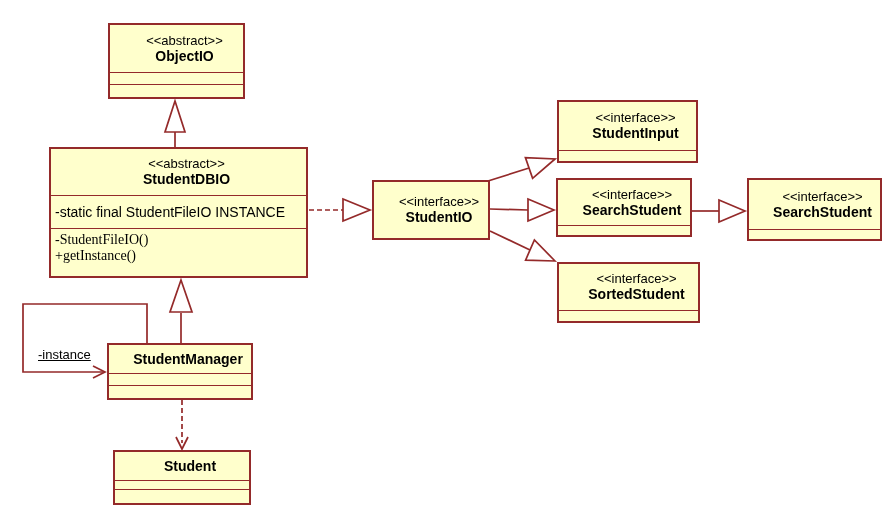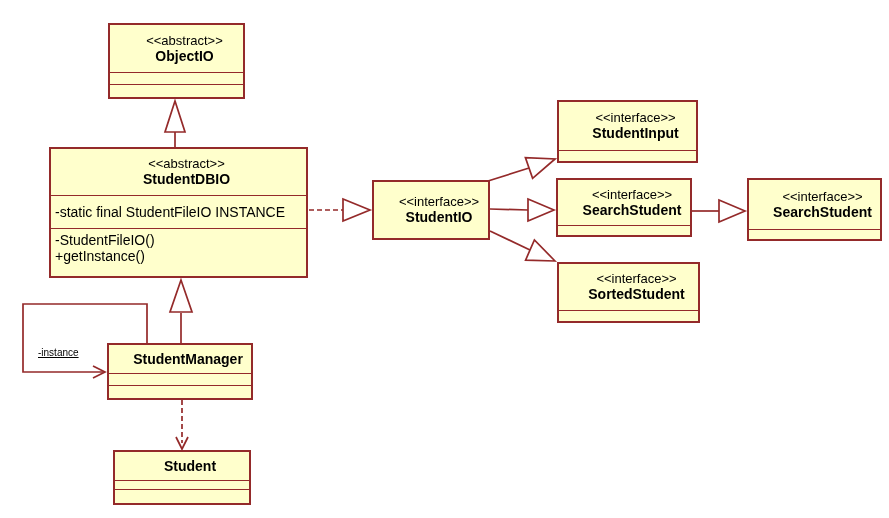--- a/index.html
+++ b/index.html
@@ -15,21 +15,21 @@
   .oarr { fill:none; stroke:var(--border,#942a2a); stroke-width:1.7; }
 
   .uml-class { position:absolute; background:var(--fill,#ffffcc); border:2px solid var(--border,#942a2a); }
   .hdr { display:flex; flex-direction:column; align-items:center; justify-content:center;margin-left:16px; }
   .stereo { font-size:13px; line-height:15px; white-space:nowrap; }
   .cname  { font-size:14px; font-weight:bold; line-height:17px; white-space:nowrap; }
   .comp { border-top:1px solid var(--border,#942a2a); overflow:hidden; }
   .attr-c { display:flex; align-items:center; }
   .members { font-size:14px; line-height:16px; padding-left:4px; white-space:nowrap; }
   .methods-pad { padding-top:3px; }
-  .assoc-label { position:absolute; font-size:10px; text-decoration:underline; white-space:nowrap; }
+  .assoc-label { position:absolute; font-size:13px; text-decoration:underline; white-space:nowrap; }
 </style>
 </head>
 <body>
 
 <div id="canvas">
 
   <svg id="connectors" viewBox="0 0 889 518" xmlns="http://www.w3.org/2000/svg">
     <g>
       <line class="ln" x1="175" y1="147" x2="175" y2="132"></line>
       <polygon class="tri" points="175,101 165,132 185,132"></polygon>
@@ -78,21 +78,21 @@
   </div>
 
   <div class="uml-class" style="left:49px; top:147px; width:259px; height:131px;">
     <div class="hdr" style="height:46px;">
       <div class="stereo">&lt;&lt;abstract&gt;&gt;</div>
       <div class="cname">StudentDBIO</div>
     </div>
     <div class="comp attr-c" style="height:33px;">
       <div class="members">-static final StudentFileIO INSTANCE</div>
     </div>
-    <div class="comp methods-pad" style="height:48px;">
+    <div class="comp methods-pad" style="height:48px;font-family:Liberation Serif, serif;">
       <div class="members">-StudentFileIO()</div>
       <div class="members">+getInstance()</div>
     </div>
   </div>
 
   <div class="uml-class" style="left:372px; top:180px; width:118px; height:60px;">
     <div class="hdr" style="height:56px;">
       <div class="stereo">&lt;&lt;interface&gt;&gt;</div>
       <div class="cname">StudentIO</div>
     </div>

